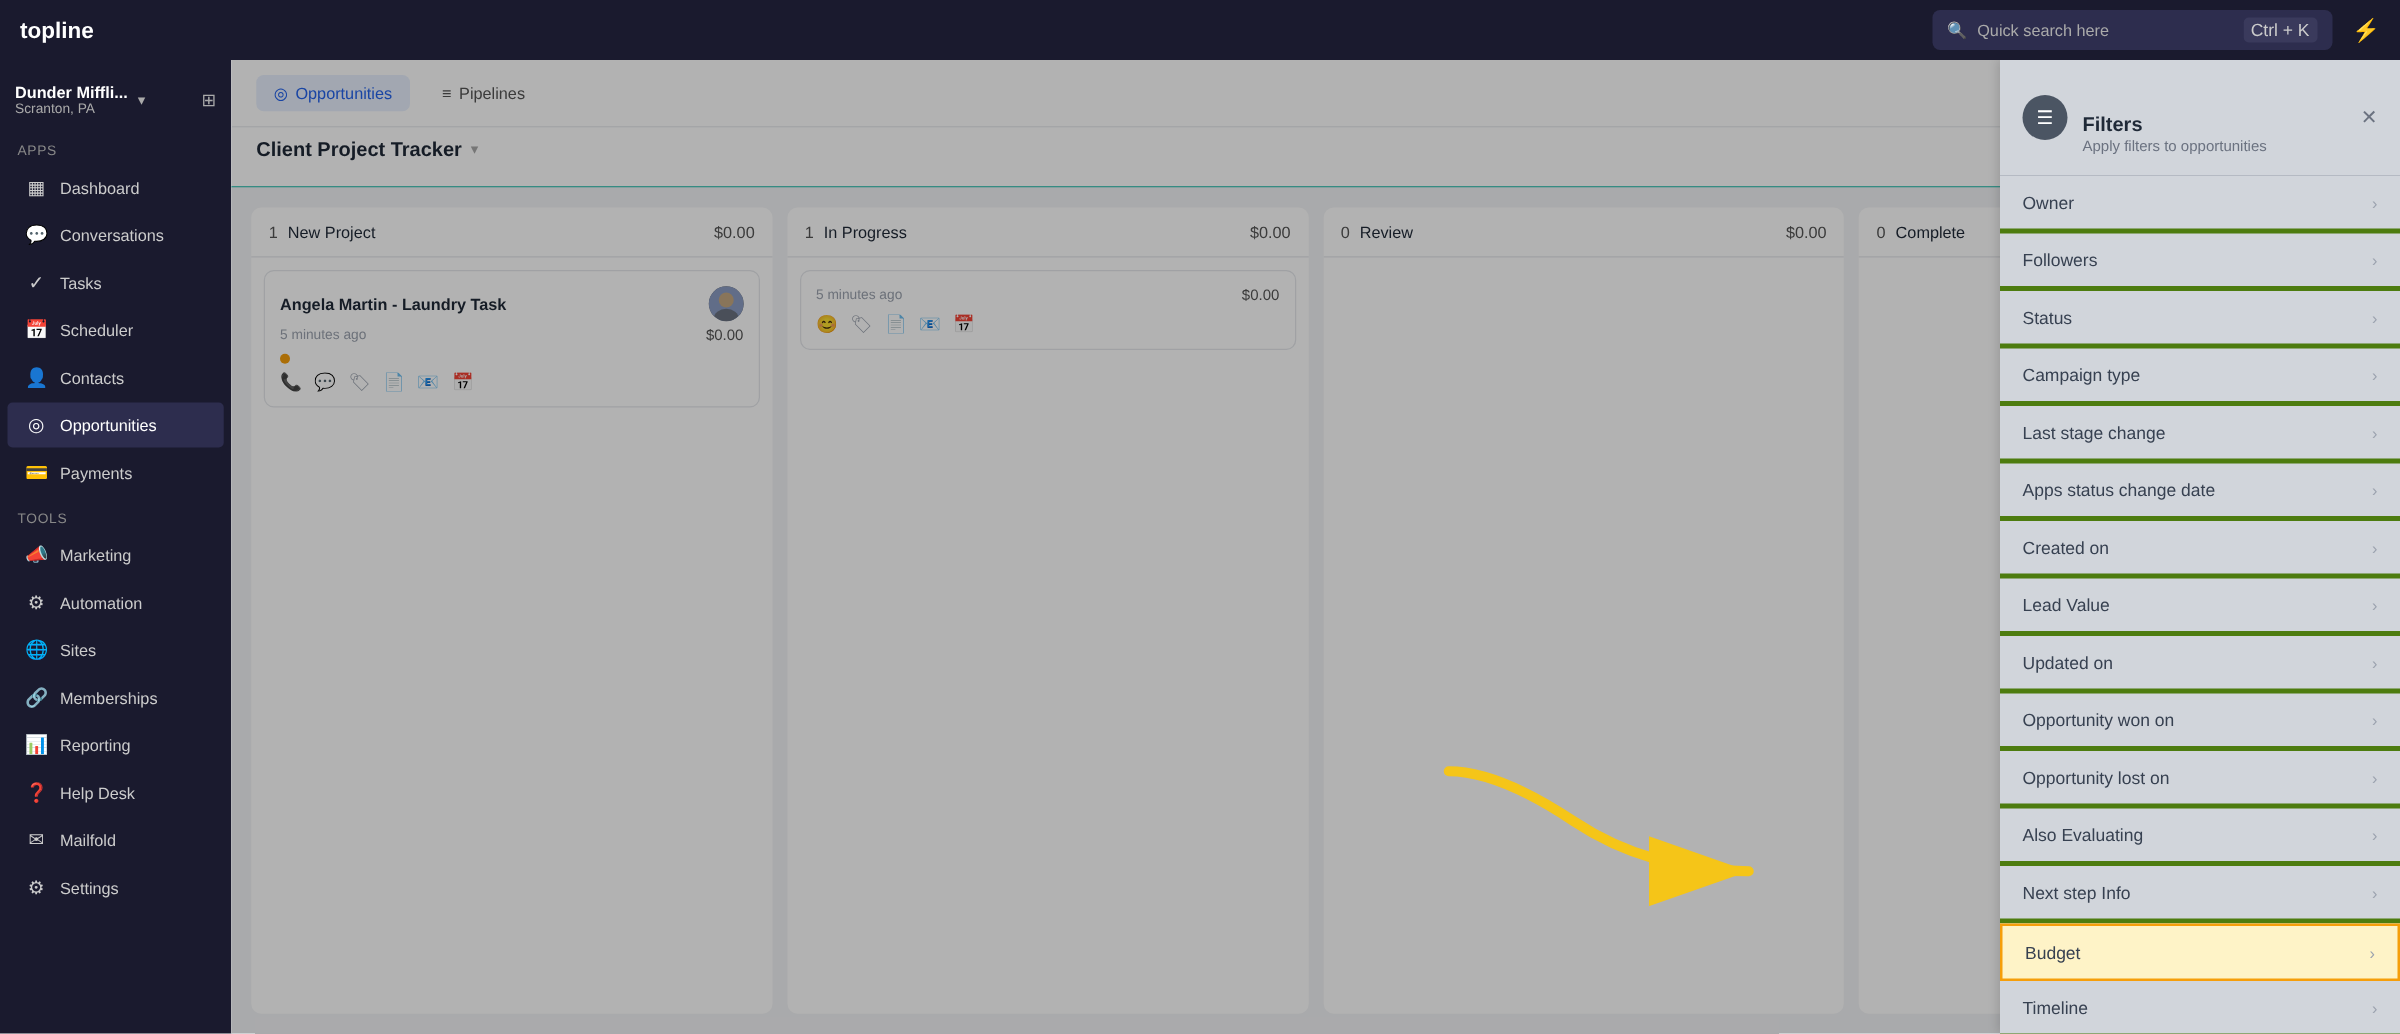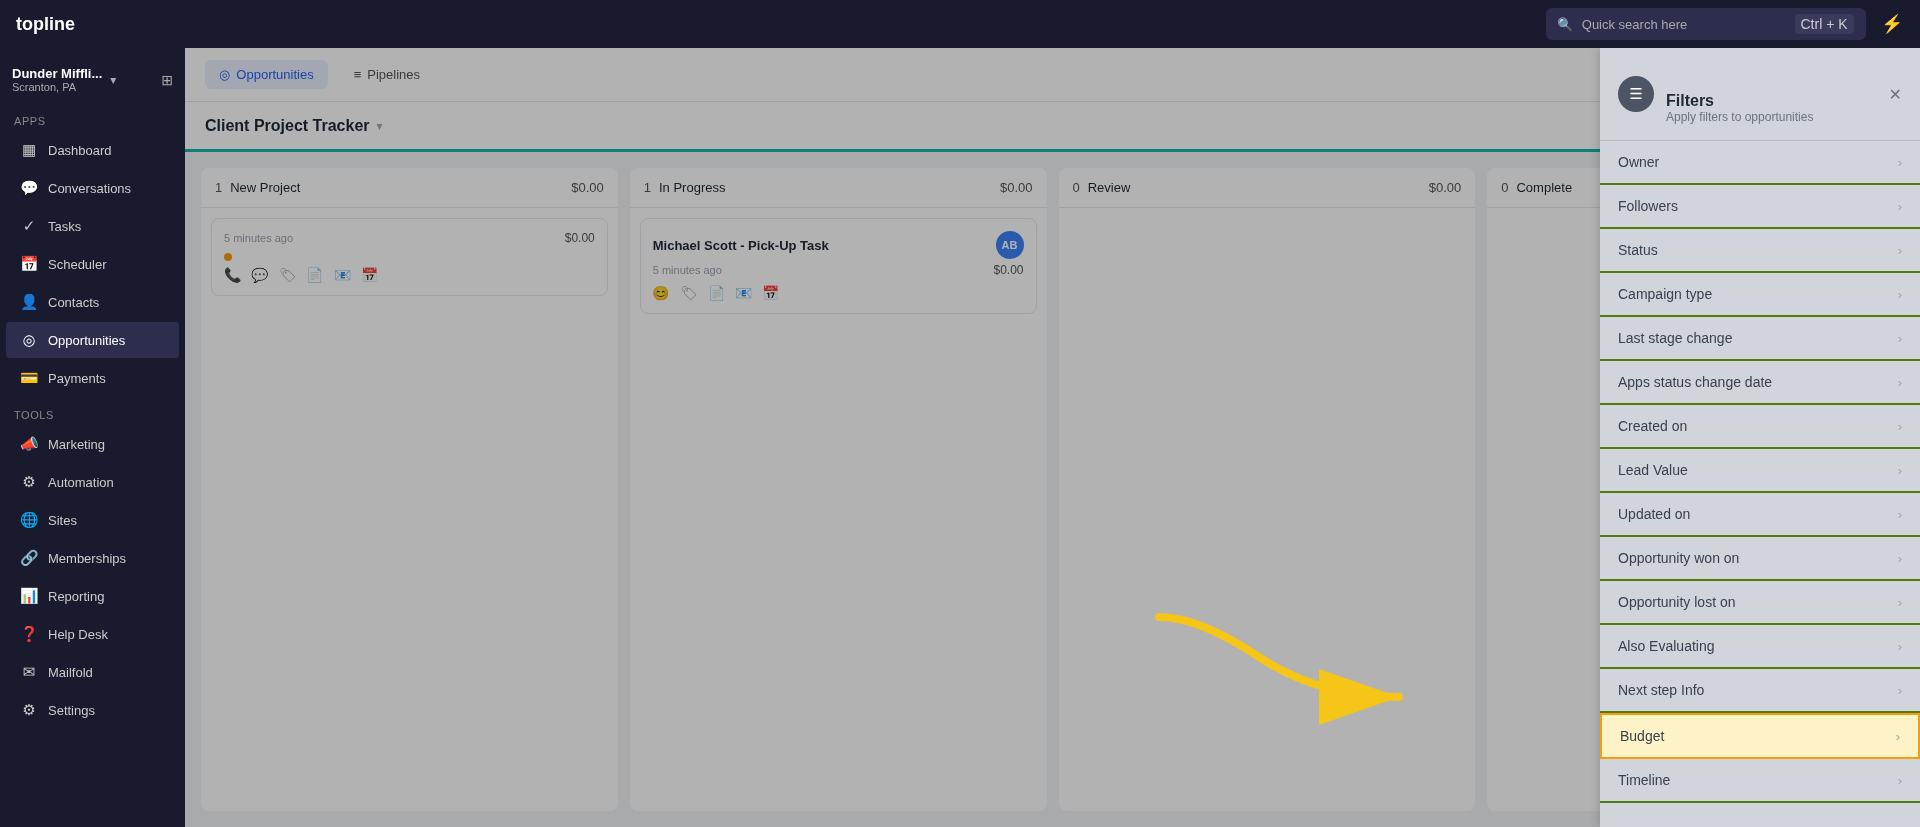--- a/index.html
+++ b/index.html
@@ -147,23 +147,22 @@
     .nav-tab.active {
       background: #e8f0fe;
       color: #2563eb;
     }
 
     
     .pipeline-header {
       background: white;
       padding: 10px 20px;
       display: flex;
-      align-items: center;
       gap: 7px;
-      border-bottom: 3px solid #14b8a6;
+      border-bottom: 1px solid #14b8a6;
       flex-shrink: 0;
     }
     .pipeline-title {
       font-size: 16px;
       font-weight: 600;
       color: #1f2937;
     }
     .pipeline-chevron { color: #aaa; font-size: 12px; }
     .pipeline-search {
       margin-left: auto;
@@ -314,21 +313,21 @@
     .filter-list {
       flex: 1;
       overflow-y: auto;
       background: #d1d5db;
     }
     .filter-item {
       display: flex;
       align-items: center;
       justify-content: space-between;
       padding: 13px 18px;
-      border-bottom: 2px solid #4d7c0f;
+      border-bottom: 4px solid #4d7c0f;
       cursor: pointer;
       font-size: 14px;
       color: #374151;
     }
     .filter-item.highlighted {
       background: #fef3c7;
       border: 2px solid #f59e0b;
       gap: 28px;
     }
     .filter-item-chevron { color: #9ca3af; font-size: 13px; }
@@ -461,20 +460,30 @@
     <div class="kanban-board">
 
       <div class="kanban-column">
         <div class="kanban-col-header">
           <span class="kanban-col-count">1</span>
           <span class="kanban-col-title">New Project</span>
           <span class="kanban-col-value">$0.00</span>
         </div>
         <div class="kanban-cards">
           <div class="kanban-card">
+            <div class="kanban-card-header">
+              <span class="kanban-card-title">Angela Martin - Laundry Task</span>
+              <div class="card-avatar" style="background:#6b7280;">
+                <svg width="28" height="28" viewBox="0 0 28 28" style="border-radius:50%;">
+                  <rect width="28" height="28" fill="#8b9dc3"></rect>
+                  <circle cx="14" cy="11" r="6" fill="#c4a882"></circle>
+                  <ellipse cx="14" cy="26" rx="10" ry="8" fill="#6b7280"></ellipse>
+                </svg>
+              </div>
+            </div>
             <div class="kanban-card-meta">
               <span class="card-time">5 minutes ago</span>
               <span class="card-value">$0.00</span>
             </div>
             <div class="card-dot" style="background:#f59e0b;"></div>
             <div class="card-actions">
               <span class="card-action">📞</span>
               <span class="card-action">💬</span>
               <span class="card-action">🏷</span>
               <span class="card-action">📄</span>
@@ -486,24 +495,20 @@
       </div>
 
       <div class="kanban-column">
         <div class="kanban-col-header">
           <span class="kanban-col-count">1</span>
           <span class="kanban-col-title">In Progress</span>
           <span class="kanban-col-value">$0.00</span>
         </div>
         <div class="kanban-cards">
           <div class="kanban-card">
-            <div class="kanban-card-header">
-              <span class="kanban-card-title">Michael Scott - Pick-Up Task</span>
-              <div class="card-avatar" style="background:#3b82f6;">AB</div>
-            </div>
             <div class="kanban-card-meta">
               <span class="card-time">5 minutes ago</span>
               <span class="card-value">$0.00</span>
             </div>
             <div class="card-actions">
               <span class="card-action">😊</span>
               <span class="card-action">🏷</span>
               <span class="card-action">📄</span>
               <span class="card-action">📧</span>
               <span class="card-action">📅</span>

